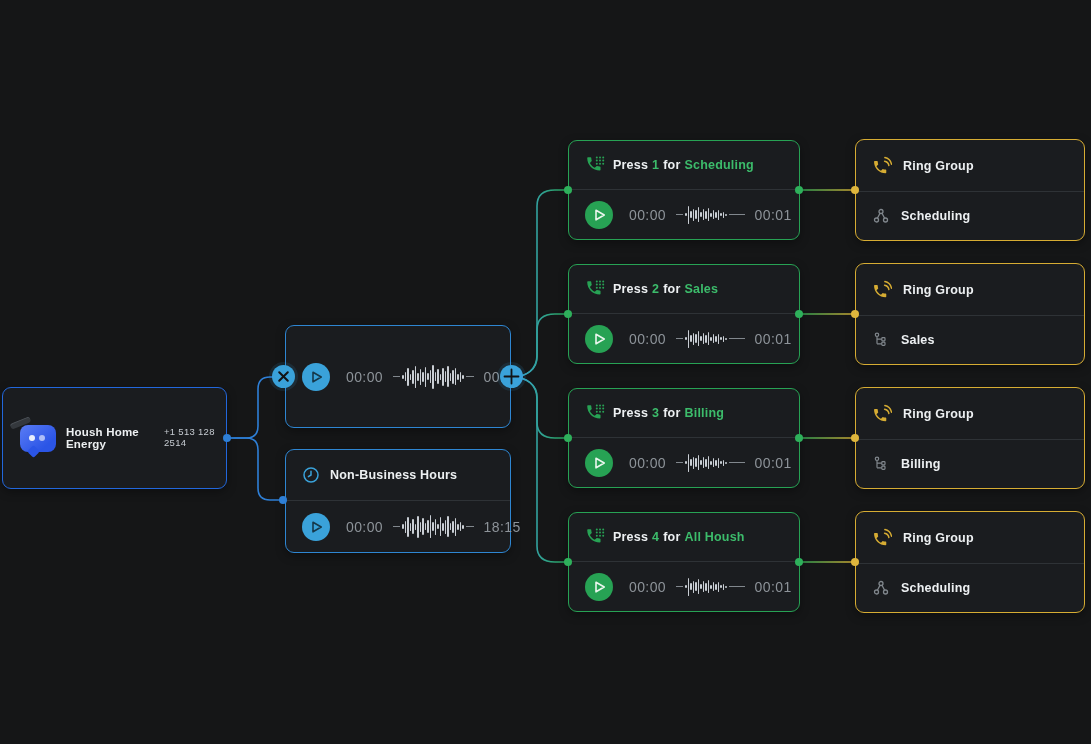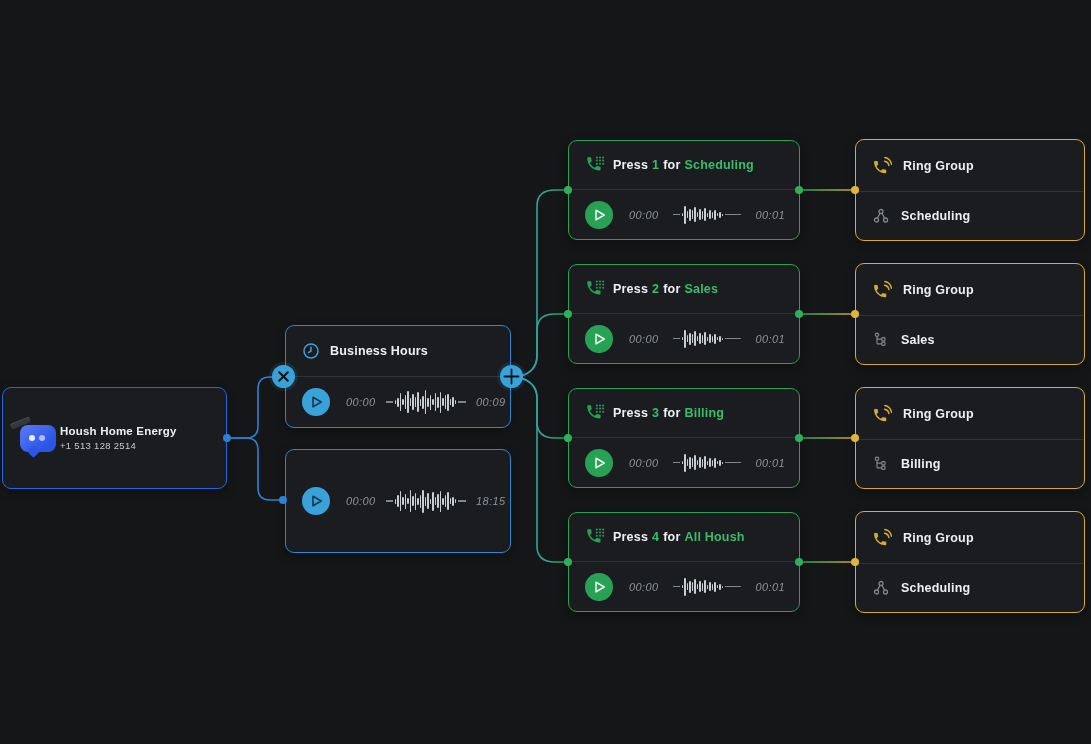--- a/index.html
+++ b/index.html
@@ -5,21 +5,21 @@
   html,body{margin:0;padding:0;background:var(--c-bg,#151617);font-family:"Liberation Sans",sans-serif;}
   .canvas{position:relative;width:1091px;height:744px;background:var(--c-bg,#151617);overflow:hidden;}
   svg.layer{position:absolute;left:0;top:0;pointer-events:none;}
   .node{position:absolute;background:var(--c-nodeBg,#1a1c1f);border:1px solid;border-radius:9px;
         box-shadow:0 3px 10px rgba(0,0,0,.35);display:flex;flex-direction:column;box-sizing:border-box;}
   .row{display:flex;align-items:center;}
   .hdr{border-bottom:1px solid var(--c-divider,#2e3236);padding:0 16px;gap:10px;}
   .title{font-size:12.5px;font-weight:700;color:var(--c-text,#edf0f2);letter-spacing:.2px;}
   .rich{display:flex;gap:4px;}
   .gr{color:var(--c-greenText,#3cbc6b);}
-  .time{font-size:11px;color:var(--c-muted,#8d9399);letter-spacing:.4px;font-style:italic;}
+  .time{font-size:14px;color:var(--c-muted,#8d9399);letter-spacing:.4px;}
   .player{flex:1;padding:0 14px 0 16px;}
   .play{width:28px;height:28px;border-radius:50%;border:none;padding:0;cursor:pointer;
         display:flex;align-items:center;justify-content:center;margin-right:16px;flex:none;}
   .play-blue{background:var(--c-blueBtn,#3aa2da);}
   .play-green{background:var(--c-green,#27a254);}
   .wave{flex:1;display:flex;align-items:center;justify-content:center;gap:1px;margin:0 10px;height:30px;}
   .wave i{width:1.5px;background:var(--c-wave,#c9ced4);border-radius:1px;display:block;flex:none;}
   .wave::before{content:"";width:7px;height:1.5px;background:var(--c-waveLine,#81878d);margin-right:1px;}
   .wave::after{content:"";width:16px;height:1.5px;background:var(--c-waveLine,#81878d);margin-left:1px;}
   .wave-long::after{width:8px;}
@@ -28,21 +28,21 @@
         flex-direction:row;align-items:center;}
   .bubble{position:relative;width:36px;height:27px;margin-left:17px;border-radius:8px;flex:none;
           background:linear-gradient(140deg,#5a7cf5 0%,#2b55e6 75%);}
   .b-dot{position:absolute;top:10px;width:6px;height:6px;border-radius:50%;}
   .d1{left:9px;background:#e8eefc;}
   .d2{left:19px;background:#aebef7;}
   .b-tail{position:absolute;left:9px;bottom:-4px;width:9px;height:9px;background:#2b55e6;
           border-radius:2px;transform:rotate(45deg);}
   .b-handset{position:absolute;left:-10px;top:-5px;width:21px;height:6px;border-radius:3px;
              background:#34383d;transform:rotate(-22deg);box-shadow:inset 0 1px 0 #4a4f55;}
-  .root-text{margin-left:4px;display:flex;flex-direction:column;gap:3px;}
+  .root-text{margin-left:10px;display:flex;gap:3px;}
   .root-title{font-size:11.5px;font-weight:700;color:var(--c-text,#edf0f2);letter-spacing:.2px;}
   .root-phone{font-size:9.5px;color:#c6cbd1;letter-spacing:.3px;}
   
   .hours{left:285px;width:226px;border-color:var(--c-blue,#2e86d2);}
   .hours-1{top:325px;height:103px;}
   .hours-2{top:449px;height:104px;}
   .hours .hdr{height:50px;}
   
   .press{left:568px;width:232px;height:100px;border-color:var(--c-green,#27a254);}
   .press .hdr{height:48px;gap:8px;}
@@ -101,27 +101,20 @@
         <span class="b-dot d2"></span>
       <span class="b-tail"></span>
     </div>
     <div class="root-text">
       <span class="root-title">Housh Home Energy</span>
       <span class="root-phone">+1 513 128 2514</span>
     </div>
   </div>
 
   <div class="node hours hours-1">
-    <div class="row hdr">
-      <svg class="ic" width="18" height="18" viewBox="0 0 18 18">
-        <circle cx="9" cy="9" r="7" fill="none" stroke-width="1.5" style="stroke:var(--c-blueBtn,#3aa2da)"></circle>
-        <path d="M9 5.2 V9 L6.4 10.6" fill="none" stroke-width="1.5" stroke-linecap="round" style="stroke:var(--c-blueBtn,#3aa2da)"></path>
-      </svg>
-      <span class="title">Business Hours</span>
-    </div>
     <div class="row player">
       <button class="play play-blue">
         <svg width="28" height="28" viewBox="0 0 28 28">
           <path d="M11 9.2 L19.2 14 L11 18.8 Z" fill="none" stroke="#16384a" stroke-width="1.6" stroke-linejoin="round"></path>
         </svg>
       </button>
       <span class="time">00:00</span>
       <div class="wave wave-long">
           <i style="height: 4px;"></i>
           <i style="height: 9px;"></i>
@@ -147,20 +140,27 @@
           <i style="height: 17px;"></i>
           <i style="height: 6px;"></i>
           <i style="height: 10px;"></i>
           <i style="height: 4px;"></i>
         </div>
       <span class="time">00:09</span>
     </div>
   </div>
 
   <div class="node hours hours-2">
+    <div class="row hdr">
+      <svg class="ic" width="18" height="18" viewBox="0 0 18 18">
+        <circle cx="9" cy="9" r="7" fill="none" stroke-width="1.5" style="stroke:var(--c-blueBtn,#3aa2da)"></circle>
+        <path d="M9 5.2 V9 L6.4 10.6" fill="none" stroke-width="1.5" stroke-linecap="round" style="stroke:var(--c-blueBtn,#3aa2da)"></path>
+      </svg>
+      <span class="title">Non-Business Hours</span>
+    </div>
     <div class="row player">
       <button class="play play-blue">
         <svg width="28" height="28" viewBox="0 0 28 28">
           <path d="M11 9.2 L19.2 14 L11 18.8 Z" fill="none" stroke="#16384a" stroke-width="1.6" stroke-linejoin="round"></path>
         </svg>
       </button>
       <span class="time">00:00</span>
       <div class="wave wave-long">
           <i style="height: 5px;"></i>
           <i style="height: 12px;"></i>

